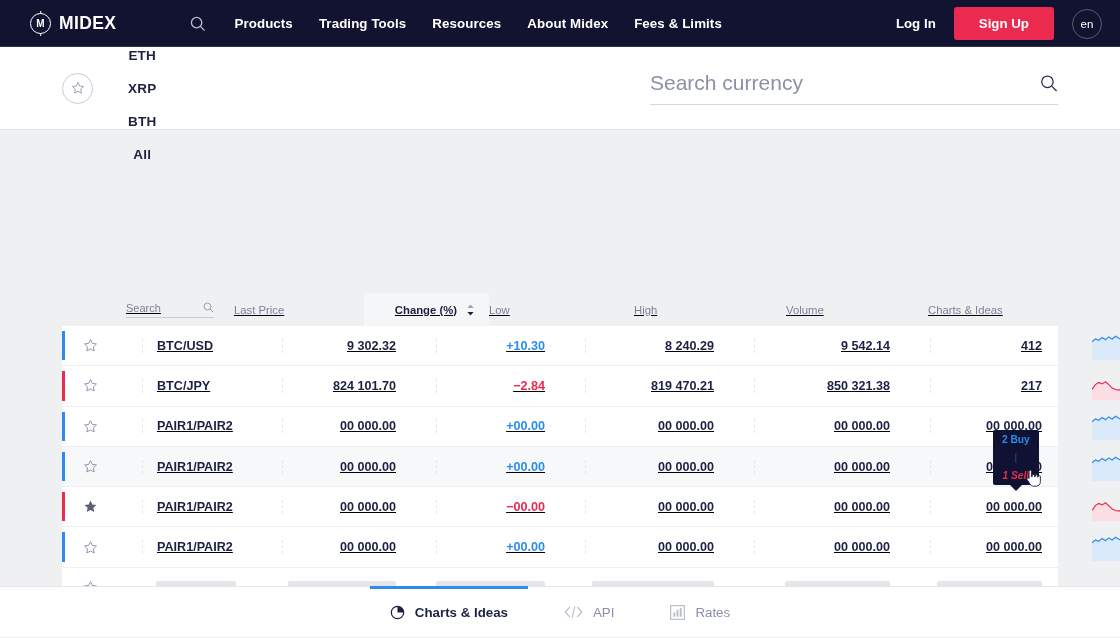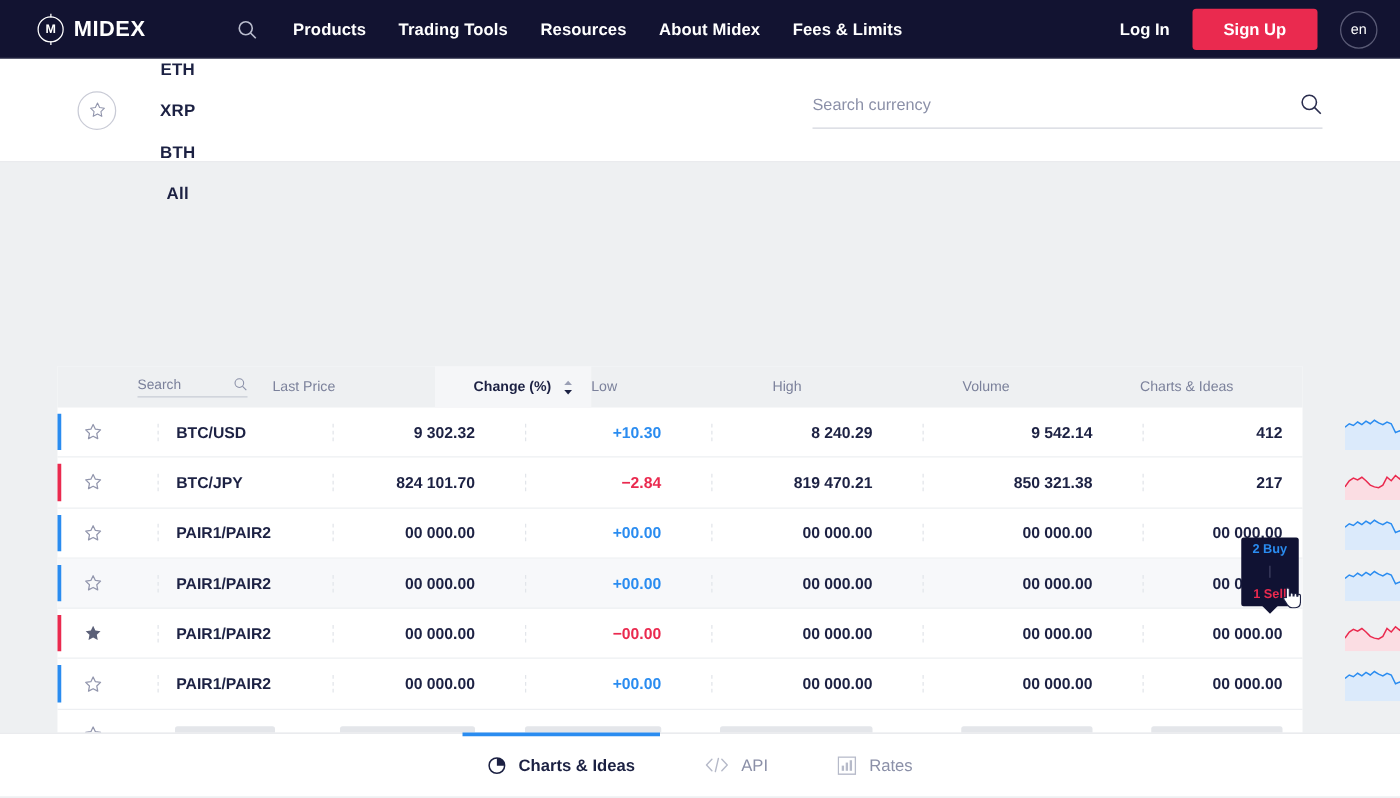--- a/index.html
+++ b/index.html
@@ -73,29 +73,30 @@
   }
   .cointab.active { background:#2a8cf0; color:#fff; }
   .search-wrap {
     margin-left:auto; width:408px; position:relative;
     border-bottom:1px solid #d4d6de; padding-bottom:9px;
     display:flex; align-items:center;
   }
   .search-wrap input {
     border:none; outline:none; width:100%;
     font-family:"Liberation Sans", sans-serif;
-    font-size:13px; color:#1c2143; background:transparent;
+    font-size:21px; color:#1c2143; background:transparent;
   }
   .search-wrap input::placeholder { color:#8b90a8; }
 
   
   .page { padding:0; position:relative; height:507px; }
   .card {
-    position:absolute; left:46px; top:163px; width:996px;
+    position:absolute; left:62px; top:163px; width:996px;
     background:#fff;
+    text-decoration:underline;
   }
   .thead {
     display:flex; align-items:center; height:33px;
     background:#eef0f2; font-size:11.3px; color:#7b819b;
   }
   .tbl-search {
     display:flex; align-items:center; justify-content:space-between;
     border-bottom:1px solid #c8cbd5; padding-bottom:3px;
     width:88px; margin-left:8px;
   }
@@ -152,21 +153,21 @@
     padding:4px 9px; border-radius:2px; font-size:10.2px; font-weight:bold;
     display:flex; align-items:center; gap:7px; z-index:10;
   }
   .tooltip::after{
     content:""; position:absolute; bottom:-6px; left:50%; transform:translateX(-50%);
     border-left:7px solid transparent; border-right:7px solid transparent;
     border-top:7px solid #101233;
   }
   .tt-buy { color:#2a8cf0; }
   .tt-div { color:#474a6b; font-weight:normal; }
-  .tt-sell { color:#ea2a4f; }
+  .tt-sell { color:#ea2a4f;font-style:italic; }
 
   .cursor-hand { position:absolute; width:15px; height:18px; z-index:11; }
 
   
   .bottom {
     position:absolute; left:0; right:0; bottom:0; height:51px;
     background:#fff; border-top:1px solid #e3e5e9;
     display:flex; align-items:center; justify-content:center; gap:0;
   }
   .btab {

